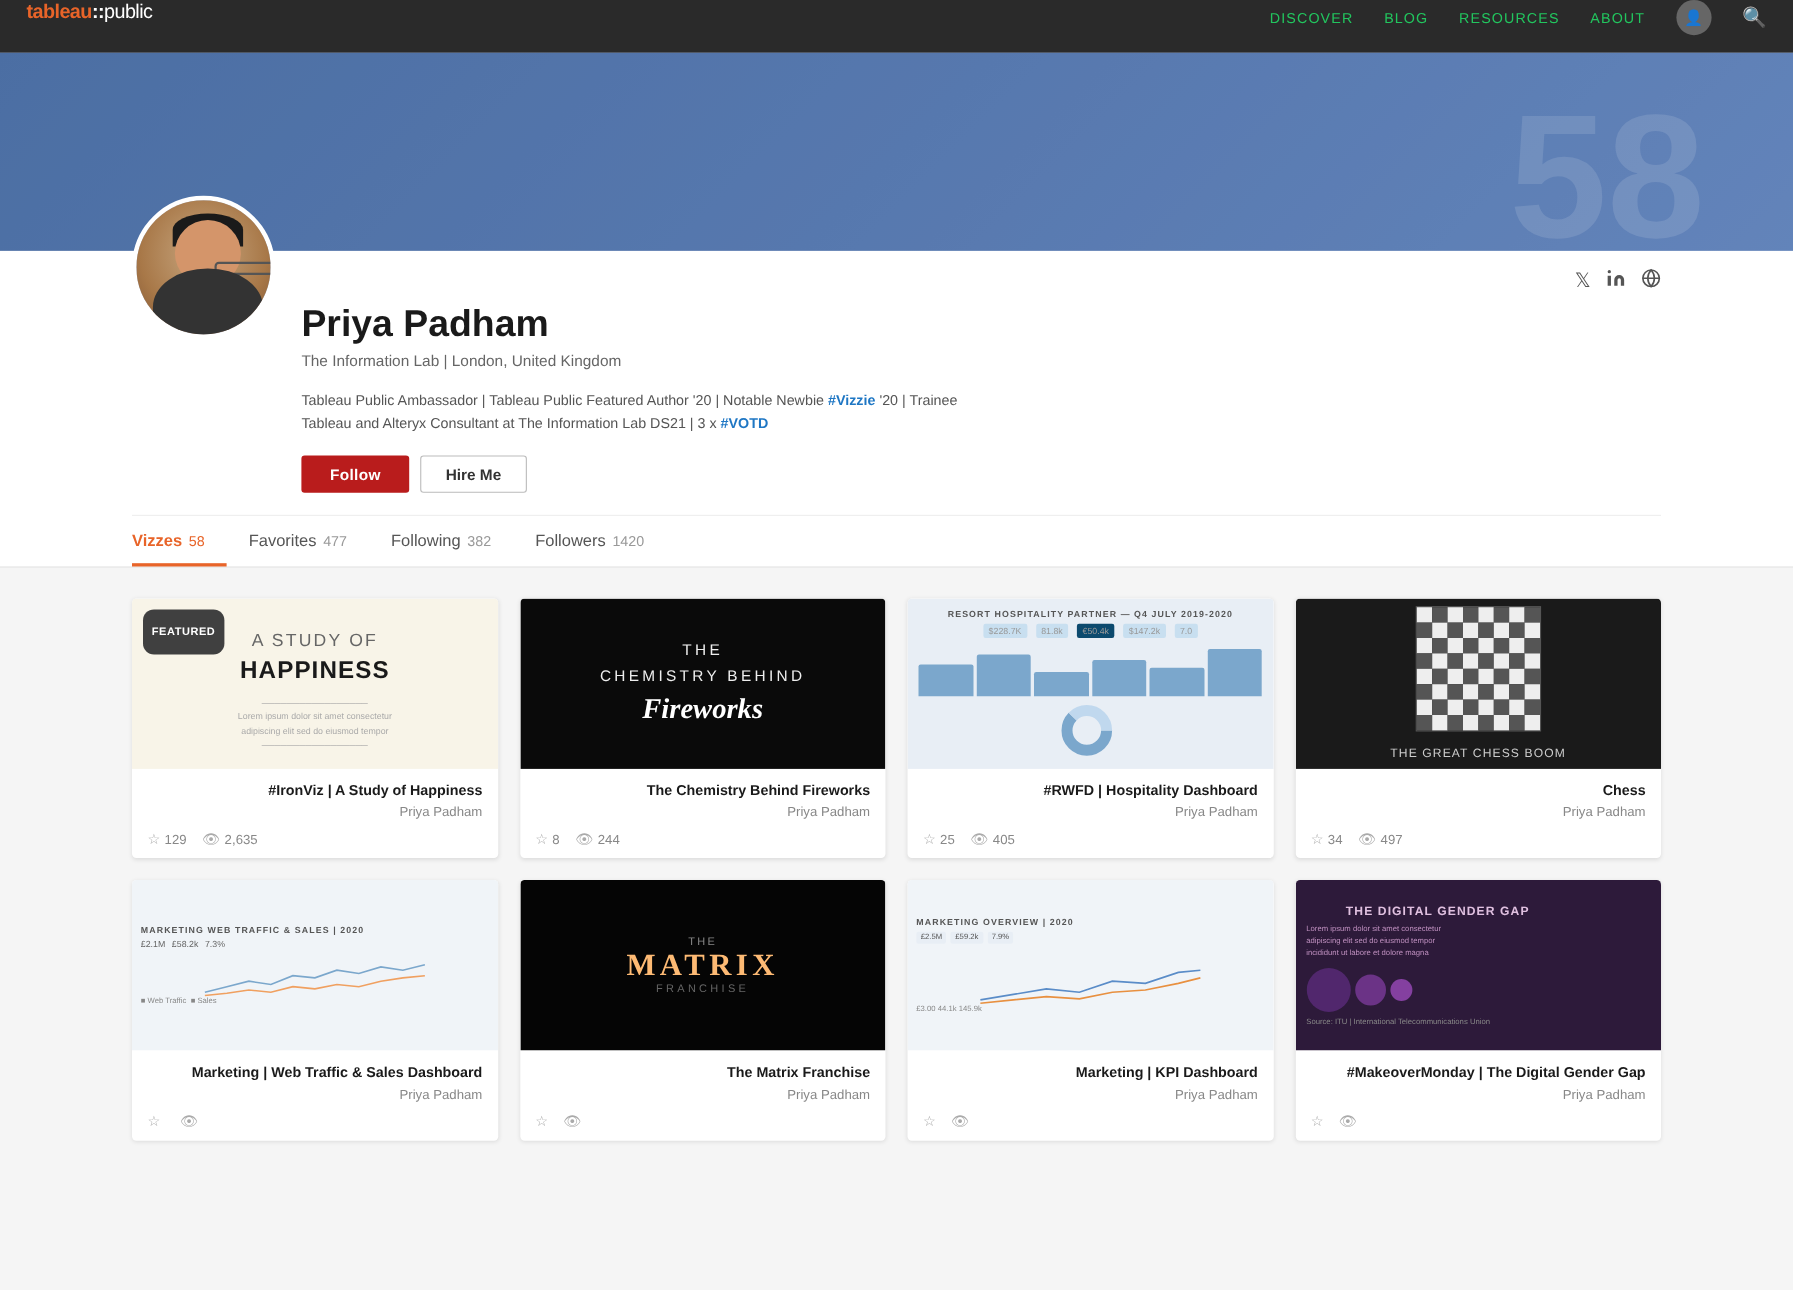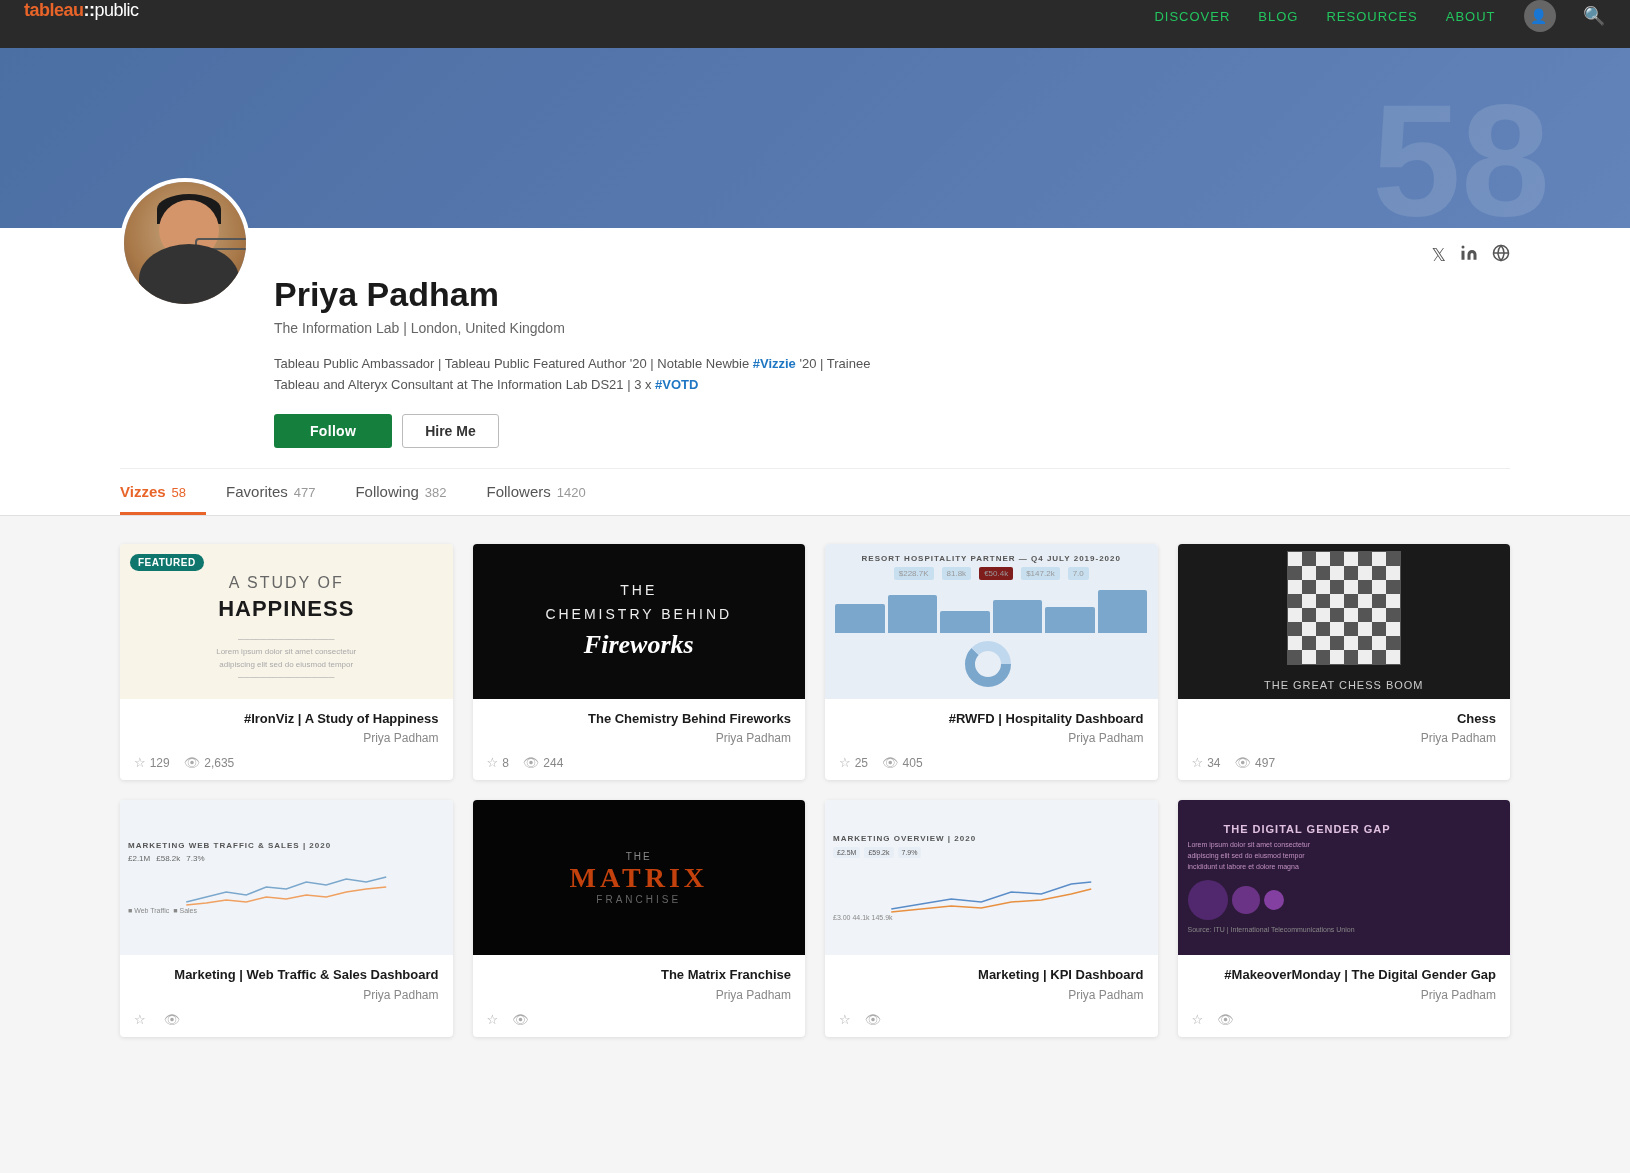--- a/index.html
+++ b/index.html
@@ -181,24 +181,24 @@
       color: #1f77c4;
       text-decoration: none;
       font-weight: 600;
     }
     .profile-buttons {
       display: flex;
       gap: 10px;
       margin-bottom: 20px;
     }
     .btn-follow {
-      background: #15803d;
+      background: #b91c1c;
       color: #fff;
       border: none;
-      padding: 8px 36px;
+      padding: 8px 26px;
       border-radius: 3px;
       font-size: 14px;
       font-weight: 600;
       cursor: pointer;
       letter-spacing: 0.3px;
     }
     .btn-hire {
       background: #fff;
       color: #333;
       border: 1px solid #bbb;
@@ -337,21 +337,21 @@
       background: #050505;
       flex-direction: column;
     }
     .thumb-matrix-text {
       color: #888;
       font-size: 10px;
       letter-spacing: 2px;
       text-transform: uppercase;
     }
     .thumb-matrix-main {
-      color: #c2410c;
+      color: #fdba74;
       font-size: 28px;
       font-family: Georgia, serif;
       font-weight: 900;
       letter-spacing: 4px;
       text-transform: uppercase;
     }
     .thumb-matrix-sub {
       color: #666;
       font-size: 10px;
       letter-spacing: 3px;
@@ -375,25 +375,25 @@
       font-weight: 700;
       letter-spacing: 1px;
       text-transform: uppercase;
       margin-left: 36px;
     }
 
     .featured-badge {
       position: absolute;
       top: 10px;
       left: 10px;
-      background: #0f766e;
+      background: #404040;
       color: #fff;
       font-size: 10px;
       font-weight: 700;
-      padding: 3px 8px;
+      padding: 15px 8px;
       border-radius: 10px;
       letter-spacing: 0.5px;
       text-transform: uppercase;
       z-index: 2;
     }
 
     .vizz-info {
       padding: 12px 14px 10px;
       text-align: right;
     }
@@ -586,21 +586,21 @@
       </div>
     </div>
 
     <div class="vizz-card">
       <div class="vizz-thumbnail">
         <div class="vizz-thumbnail-inner thumb-hospitality">
           <div style="font-size:8px; color:#555; font-weight:700; margin-bottom:4px; letter-spacing:1px;">RESORT HOSPITALITY PARTNER — Q4 JULY 2019-2020</div>
           <div style="display:flex; gap:8px; margin-bottom:6px; font-size:8px;">
             <span style="background:#c8dff0; padding:2px 5px; border-radius:2px;">$228.7K</span>
             <span style="background:#c8dff0; padding:2px 5px; border-radius:2px;">81.8k</span>
-            <span style="background:#7f1d1d; padding:2px 5px; border-radius:2px;">€50.4k</span>
+            <span style="background:#0c4a6e; padding:2px 5px; border-radius:2px;">€50.4k</span>
             <span style="background:#c8dff0; padding:2px 5px; border-radius:2px;">$147.2k</span>
             <span style="background:#c8dff0; padding:2px 5px; border-radius:2px;">7.0</span>
           </div>
           <div class="mini-bars">
             <div class="mini-bar" style="height:60%;"></div>
             <div class="mini-bar" style="height:80%;"></div>
             <div class="mini-bar" style="height:45%;"></div>
             <div class="mini-bar" style="height:70%;"></div>
             <div class="mini-bar" style="height:55%;"></div>
             <div class="mini-bar" style="height:90%;"></div>

